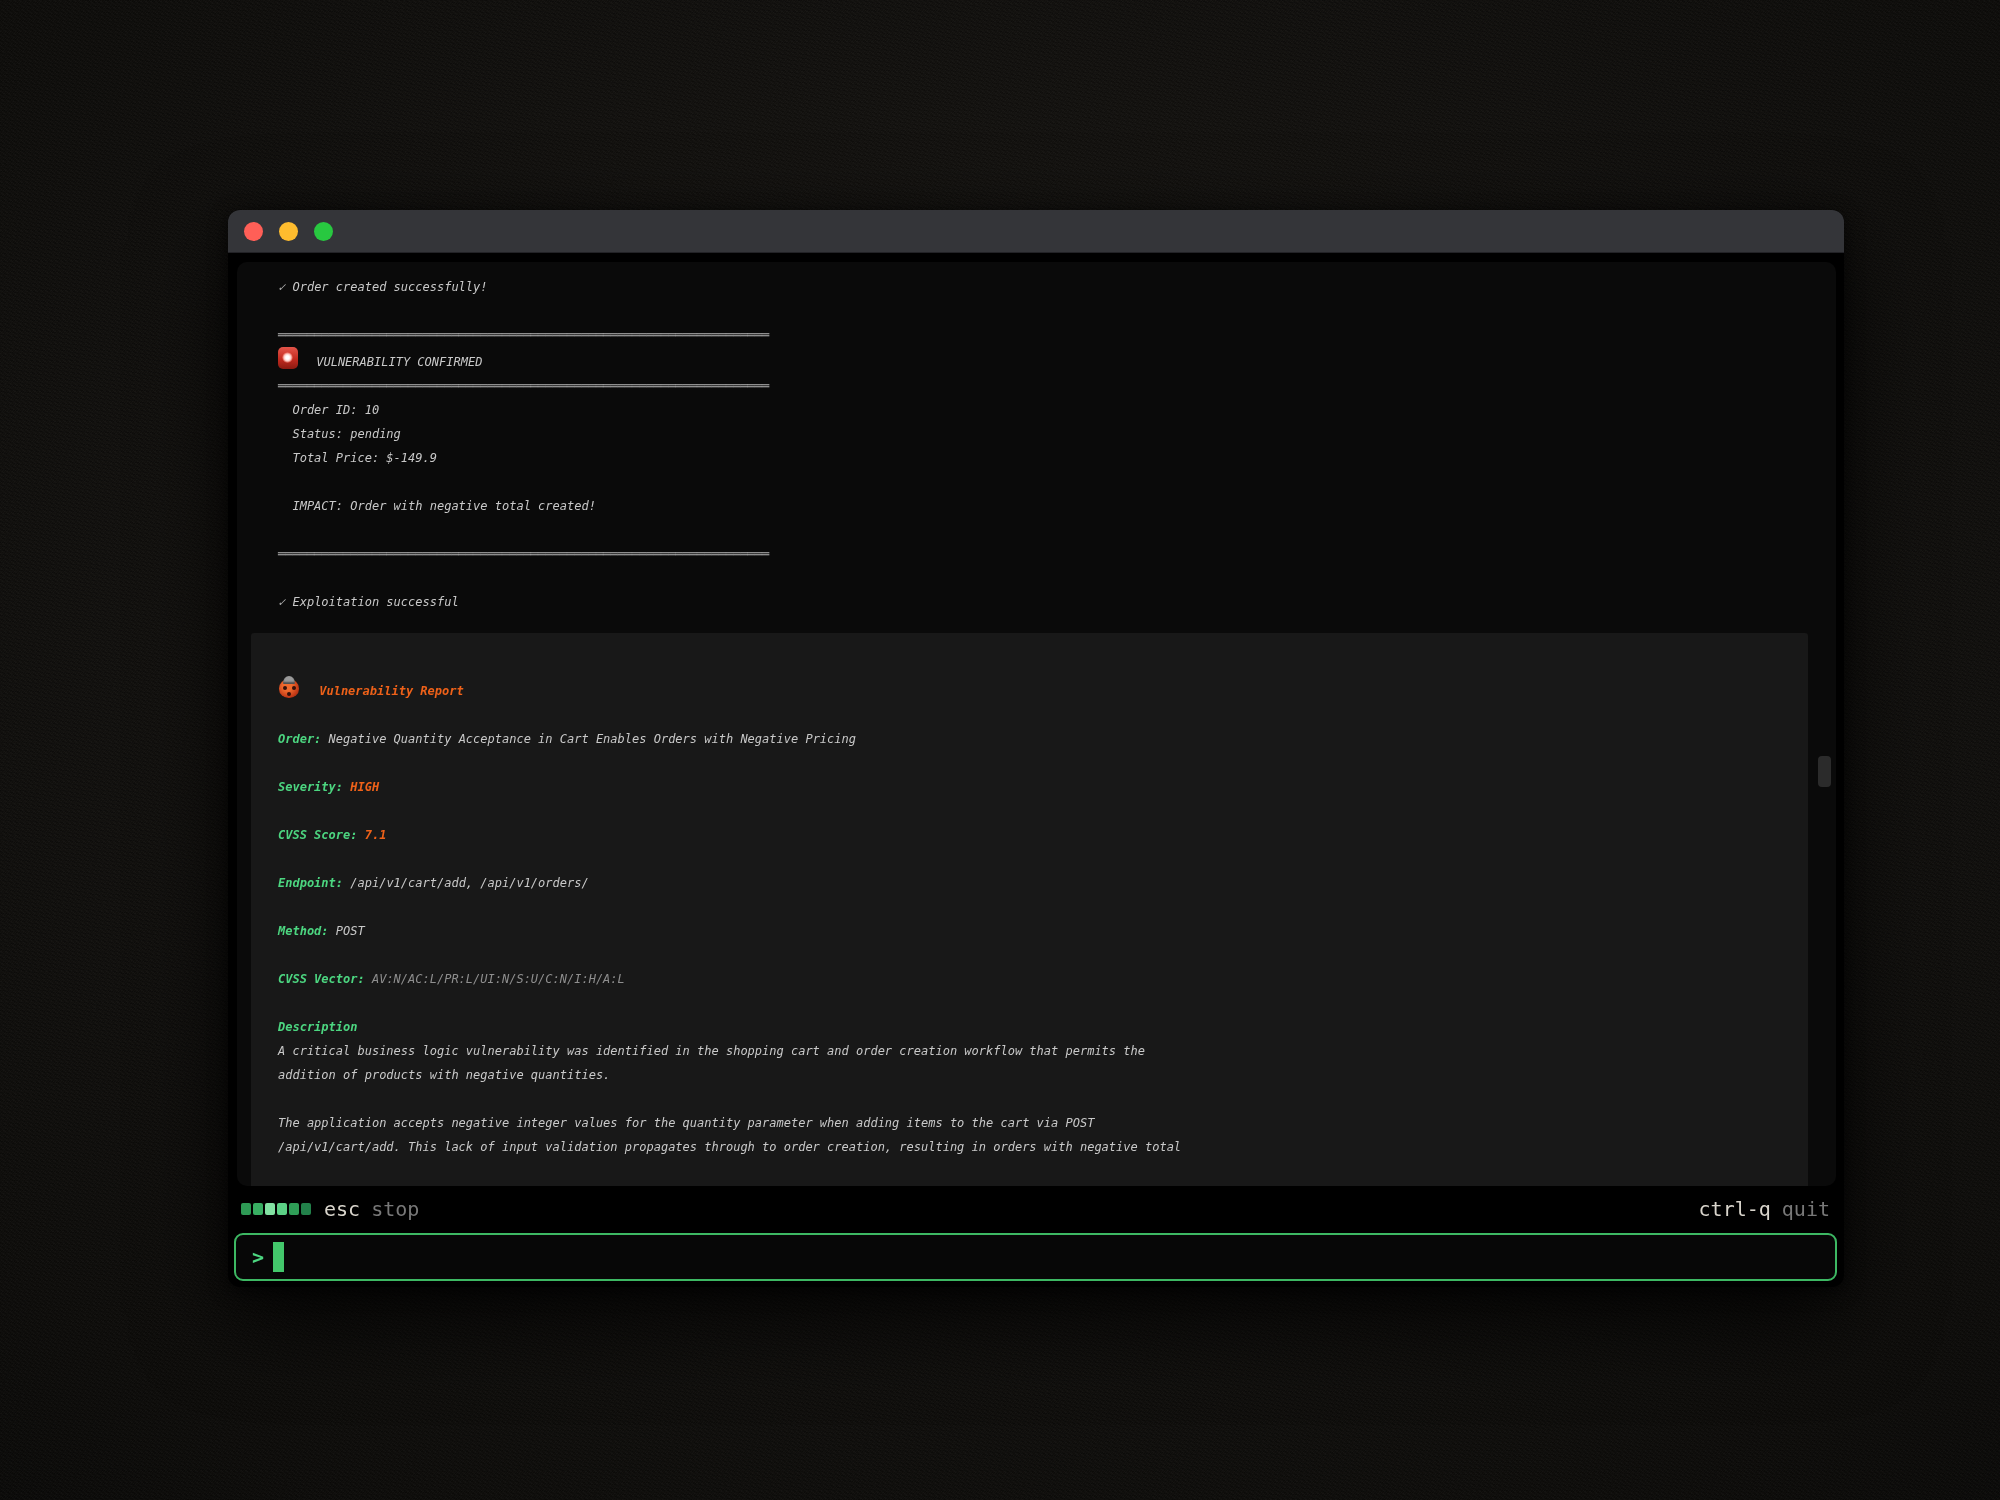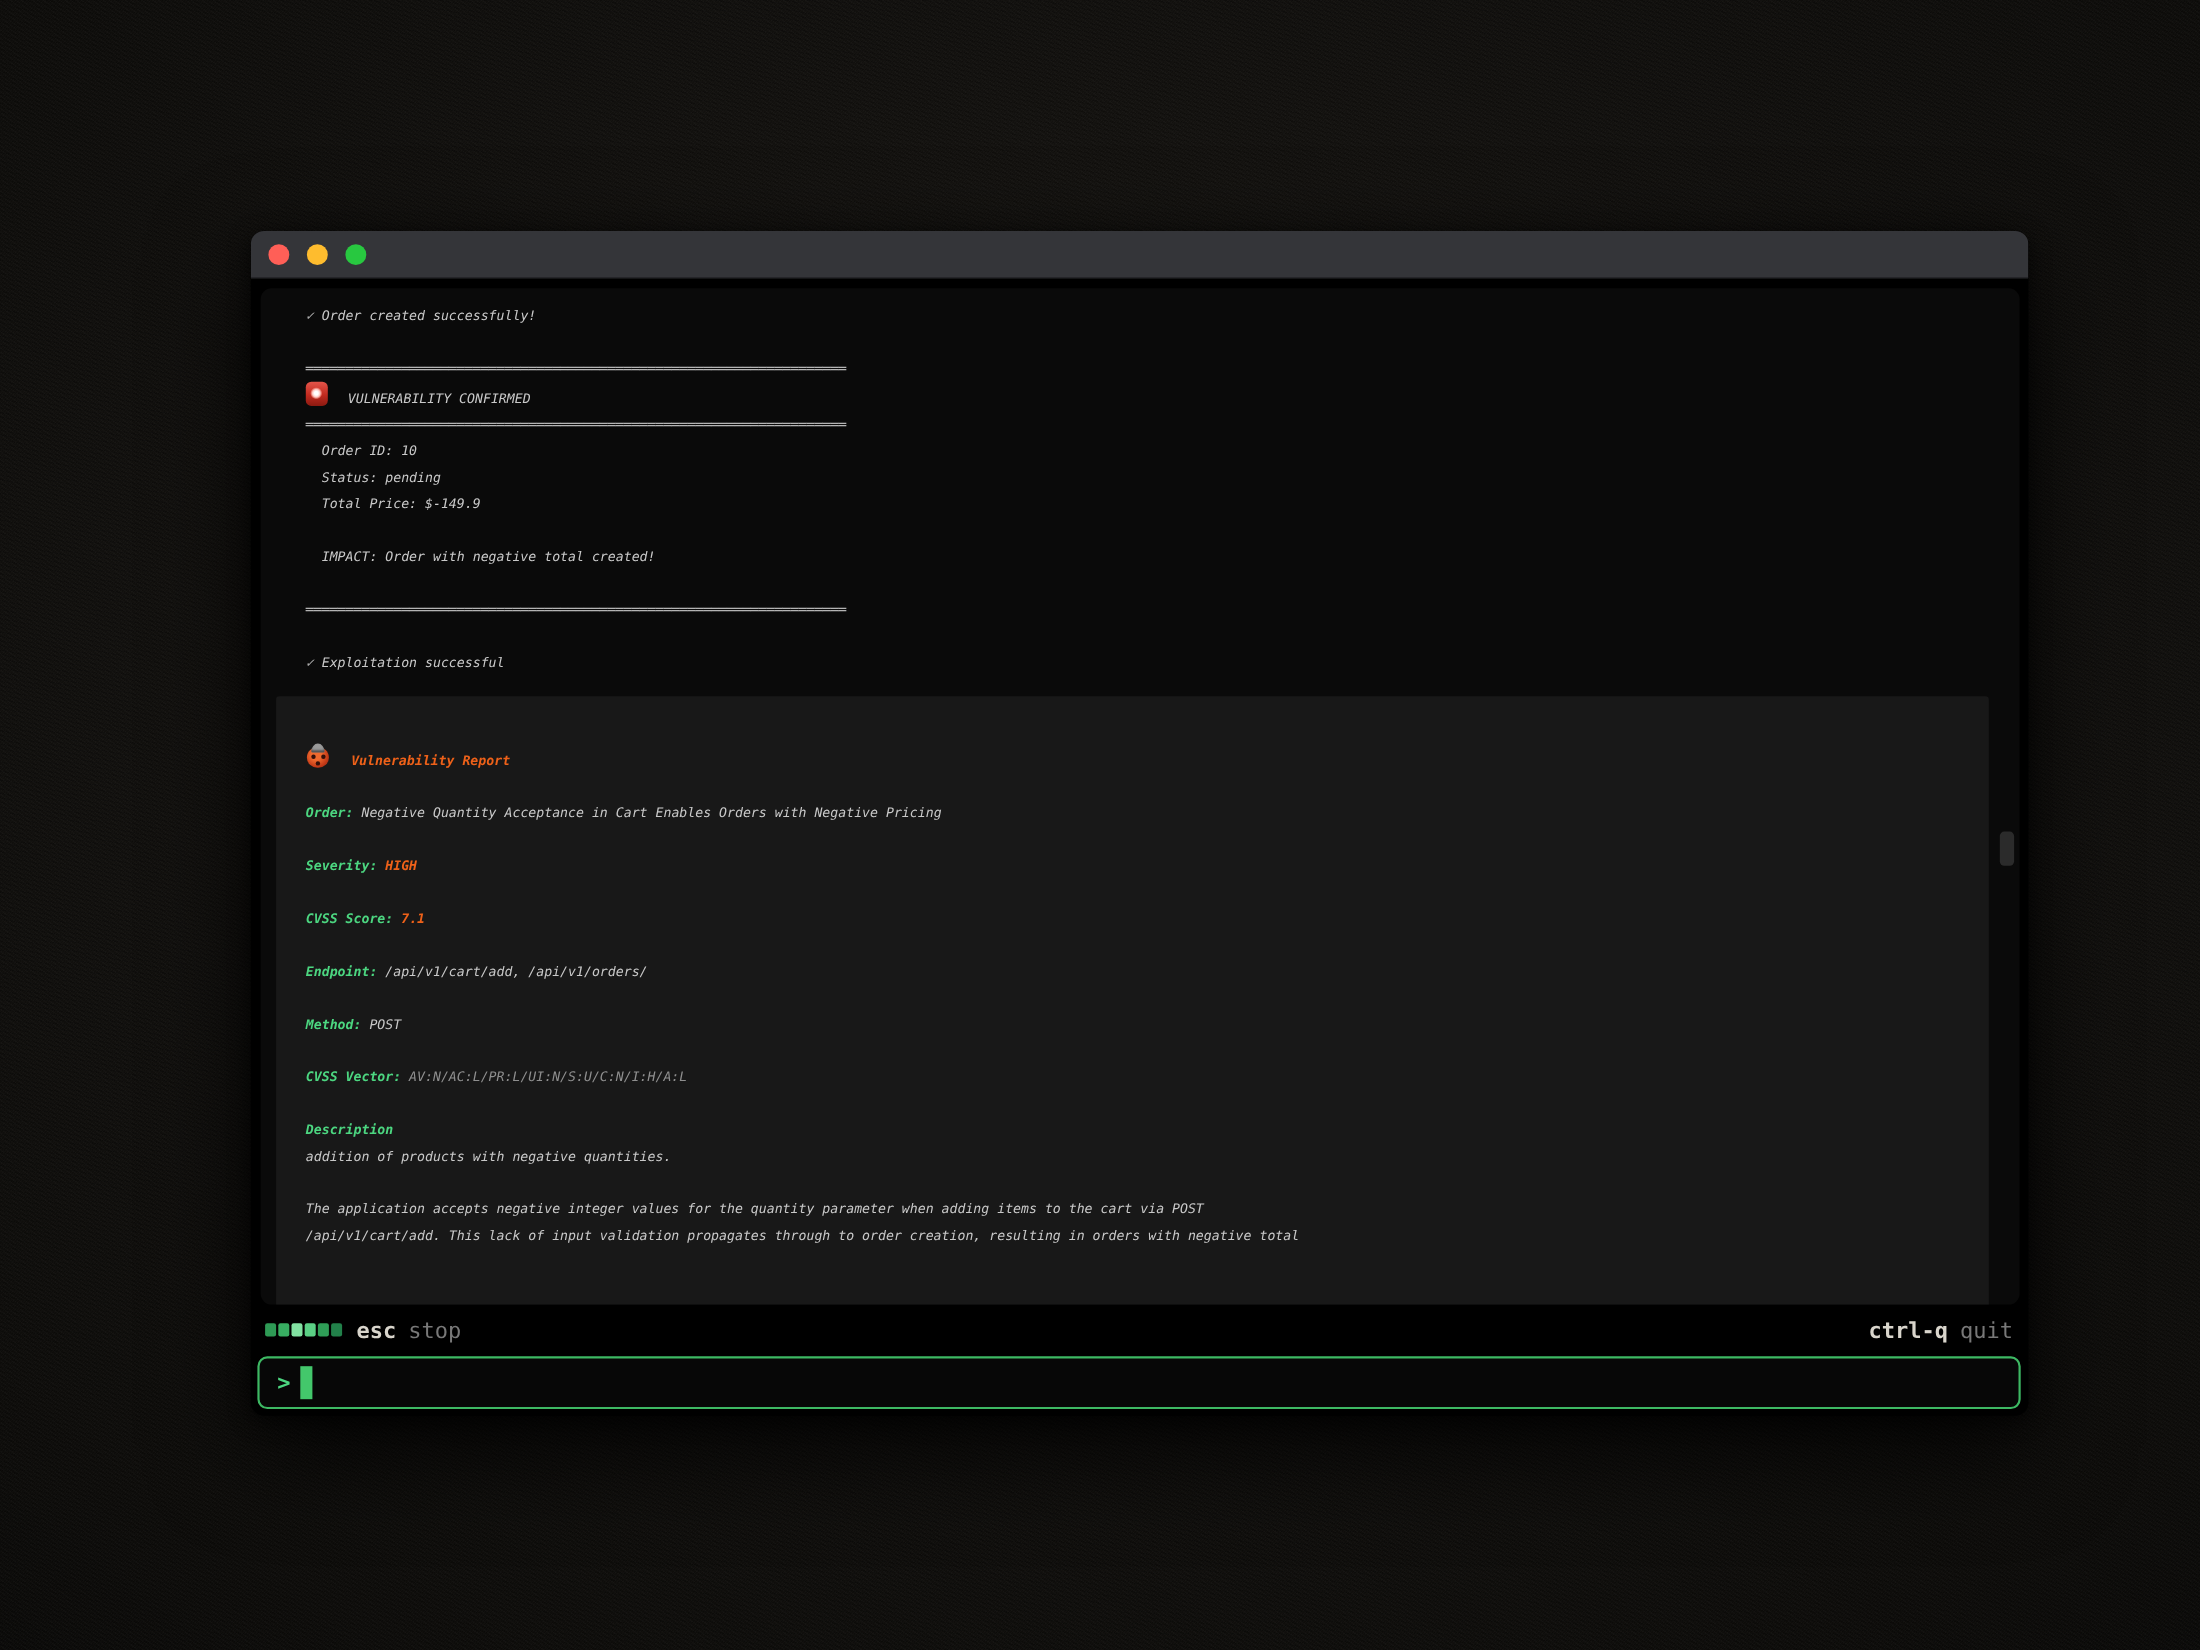--- a/index.html
+++ b/index.html
@@ -83,21 +83,21 @@
   .scroll-thumb {
     position:absolute; right:5px; top:494px; width:13px; height:31px;
     background:#2b2b2b; border-radius:4px;
   }
   .statusbar {
     flex:0 0 46px; display:flex; align-items:center;
     padding:0 14px 0 13px; font-size:20px;
   }
   .spinner { display:flex; align-items:center; margin-right:11px; }
   .spin-sq { width:10px; height:12px; border-radius:2px; margin-right:2px; }
-  .key-hint  { color:var(--key-hint); font-weight:bold;text-align:center; }
+  .key-hint  { color:var(--key-hint); font-weight:normal;text-align:center; }
   .hint-dim  { color:var(--hint-dim); margin-left:11px; }
   .status-right { margin-left:auto; display:flex; align-items:center; }
   .inputrow { flex:1 1 auto; padding:1px 7px 0 6px; }
   .inputbox {
     height:48px; border:2px solid var(--input-border); border-radius:9px;
     background:#070707; display:flex; align-items:center; padding-left:16px;
     cursor:text;
   }
   .prompt { color:var(--accent-green); font-weight:bold; font-size:20px; }
   .cursor-block { display:inline-block; width:11px; height:30px; background:var(--cursor); margin-left:9px; }
@@ -140,20 +140,21 @@
           <div class="tline">&nbsp;</div>
           <div class="tline"><span class="seg-green-b">CVSS Score:</span><span class="seg-orange-b"> 7.1</span></div>
           <div class="tline">&nbsp;</div>
           <div class="tline"><span class="seg-green-b">Endpoint:</span><span class="seg-text"> /api/v1/cart/add, /api/v1/orders/</span></div>
           <div class="tline">&nbsp;</div>
           <div class="tline"><span class="seg-green-b">Method:</span><span class="seg-text"> POST</span></div>
           <div class="tline">&nbsp;</div>
           <div class="tline"><span class="seg-green-b">CVSS Vector:</span><span class="seg-dim"> AV:N/AC:L/PR:L/UI:N/S:U/C:N/I:H/A:L</span></div>
           <div class="tline">&nbsp;</div>
           <div class="tline"><span class="seg-green-b">Description</span></div>
+          <div class="tline"><span class="seg-text">A critical business logic vulnerability was identified in the shopping cart and order creation workflow that permits the</span></div>
           <div class="tline"><span class="seg-text">addition of products with negative quantities.</span></div>
           <div class="tline">&nbsp;</div>
           <div class="tline"><span class="seg-text">The application accepts negative integer values for the quantity parameter when adding items to the cart via POST</span></div>
           <div class="tline"><span class="seg-text">/api/v1/cart/add. This lack of input validation propagates through to order creation, resulting in orders with negative total</span></div>
         </div>
       <div class="scroll-thumb"></div>
     </div>
 
     <div class="statusbar">
       <span class="spinner" id="spinner">

